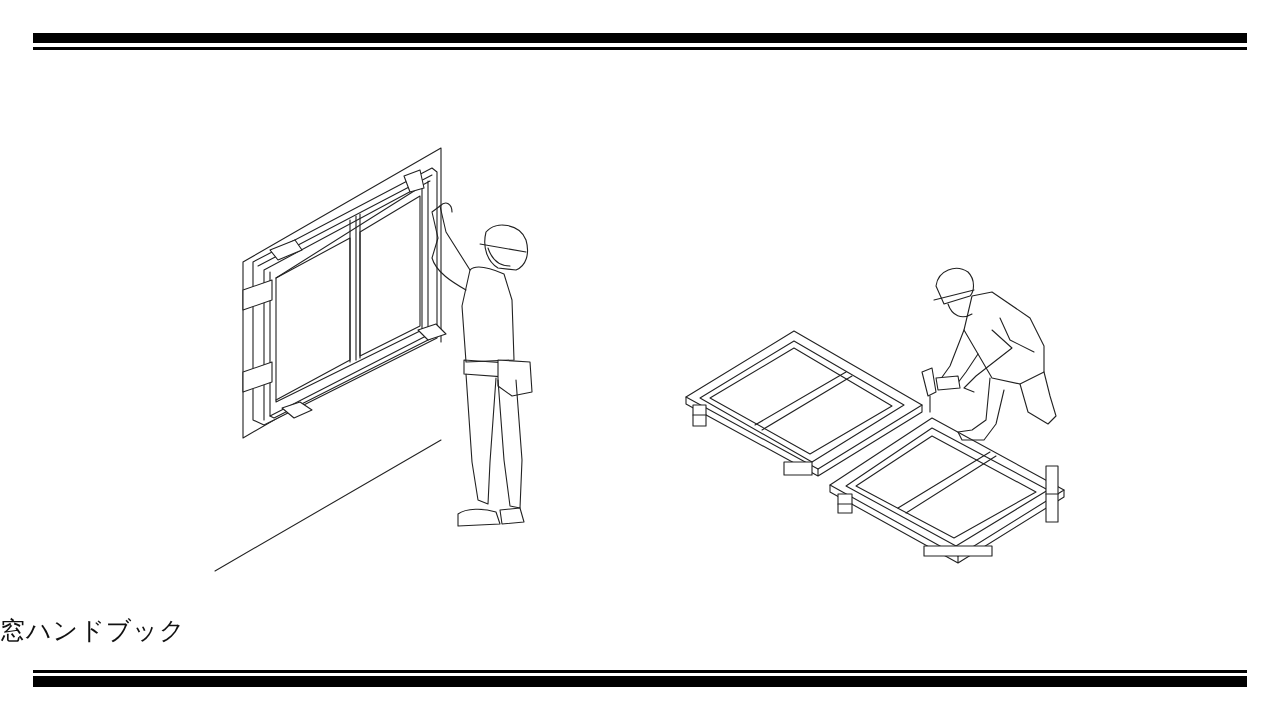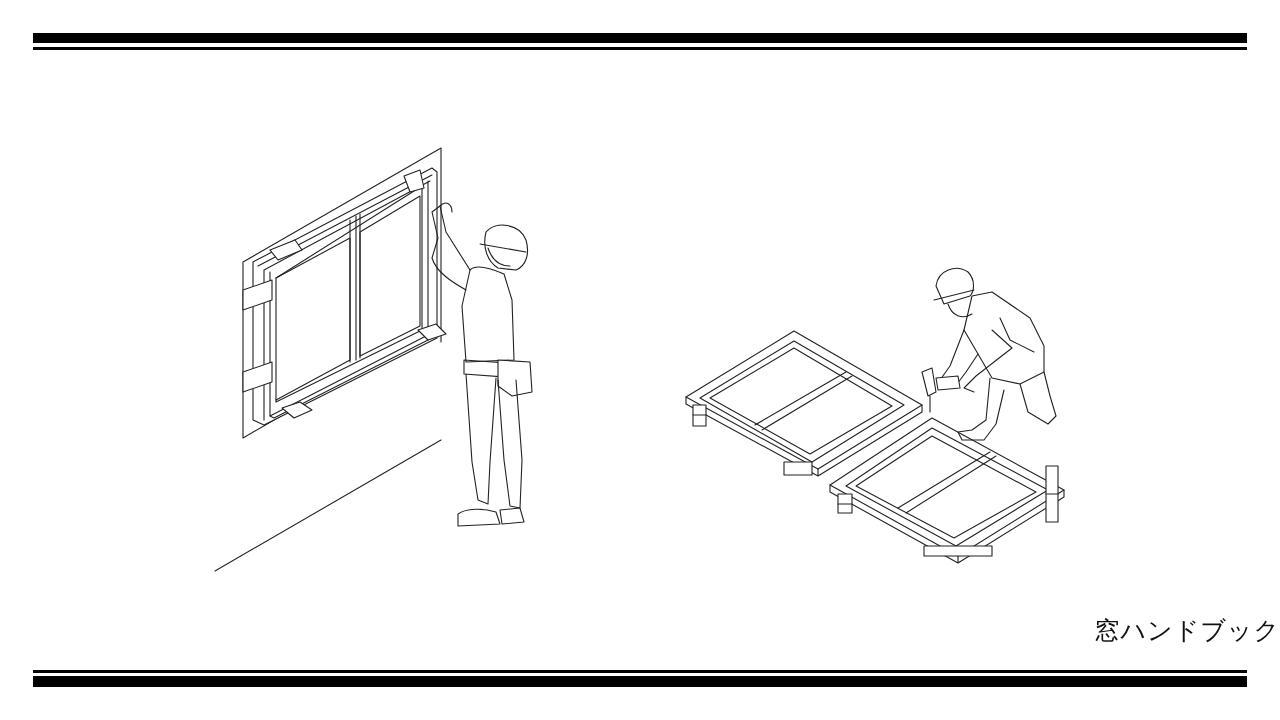--- a/index.html
+++ b/index.html
@@ -4,21 +4,21 @@
 <style>
   html, body { margin: 0; padding: 0; background: #ffffff; }
   body { width: 1280px; height: 720px; position: relative; overflow: hidden;
          font-family: "DejaVu Sans", sans-serif; }
   .rule { position: absolute; left: 33px; width: 1214px; background: #000; }
   .rule-top-thick { top: 33px; height: 10px; }
   .rule-top-thin { top: 47px; height: 3px; }
   .rule-bot-thin { top: 670px; height: 3px; }
   .rule-bot-thick { top: 676px; height: 11px; }
   .illus { position: absolute; top: 0; left: 0; }
-  .title { position: absolute; top: 614px; left: 0; width: 1280px; text-align: right;
+  .title { position: absolute; top: 614px; left: 0; width: 1280px; text-align: left;
            font-size: 25px; color: #111; letter-spacing: 1px; font-family: "DejaVu Sans", sans-serif; }
   svg .ln { fill: none; stroke: #222; stroke-width: 1.1; stroke-linejoin: round; stroke-linecap: round; }
   svg .lnw { fill: #fff; stroke: #222; stroke-width: 1.1; stroke-linejoin: round; }
 </style>
 </head>
 <body>
 
 <div class="rule rule-top-thick"></div>
 <div class="rule rule-top-thin"></div>
 

